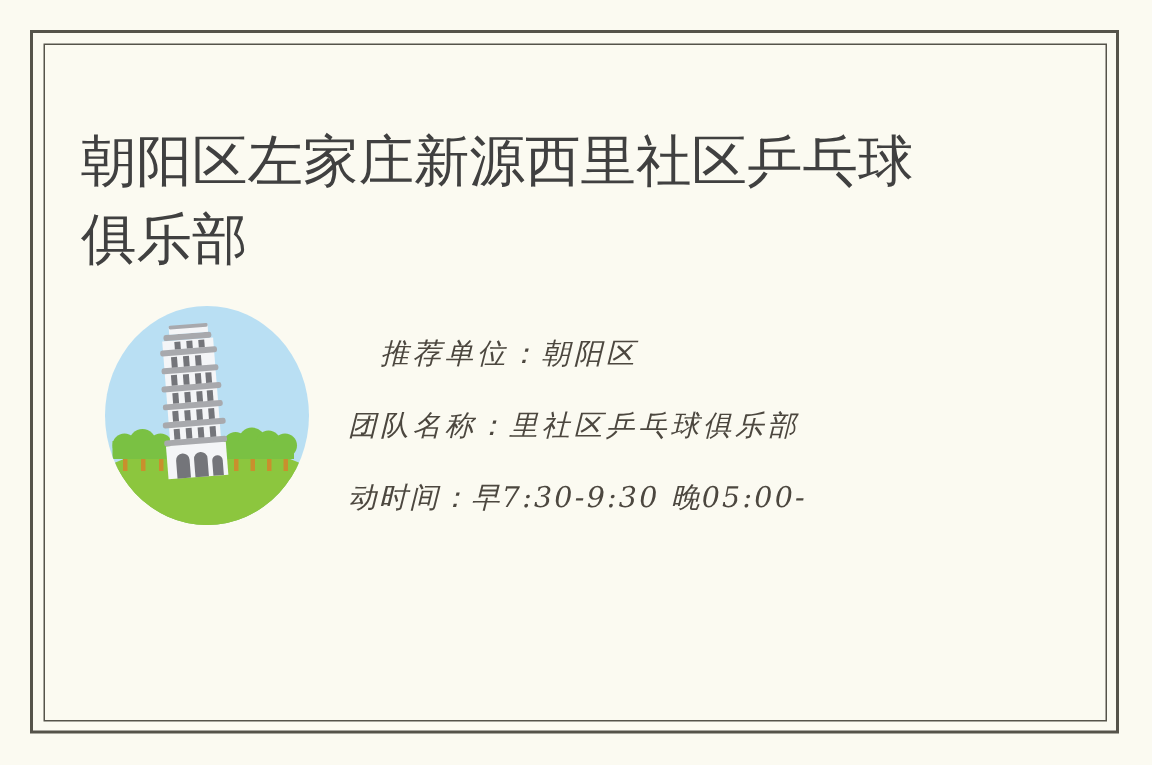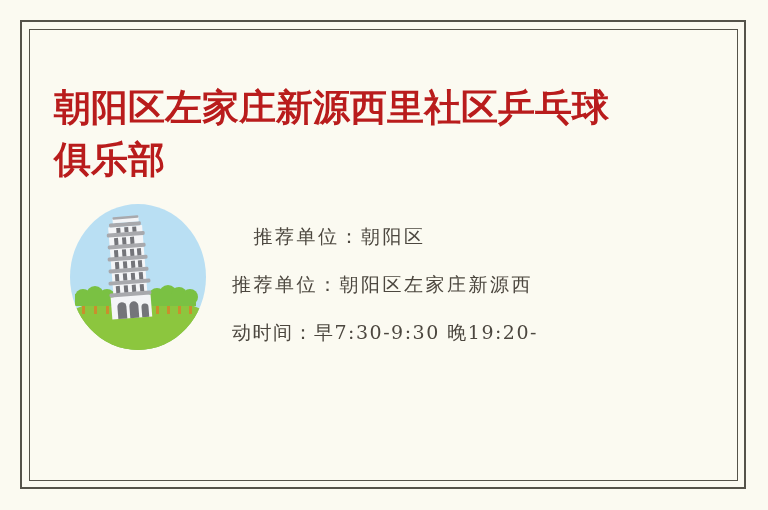--- a/index.html
+++ b/index.html
@@ -40,23 +40,23 @@
   }
 
   
   #title {
     position: absolute;
     left: 54px;
     top: 57px;
     width: 580px;
     font-size: 37px;
     line-height: 52px;
-    color: #b91c1c;
+    color: #404040;
     letter-spacing: 0px;
-    font-weight: 700;
+    font-weight: 400;
     white-space: normal;
   }
 
   
   #illustration {
     position: absolute;
     left: 70px;
     top: 204px;
     width: 136px;
     height: 146px;
@@ -73,20 +73,21 @@
     overflow: hidden;
     font-family: "DejaVu Serif", "Liberation Serif", serif;
     font-size: 19px;
     color: #4c473f;
     letter-spacing: 2.5px;
   }
   .bline {
     height: 48px;
     line-height: 48px;
     white-space: nowrap;
+    font-style: italic;
   }
   .bline.num { letter-spacing: 1.5px; }
 </style>
 </head>
 <body>
 
 <div id="page">
 
   <div id="frame-outer"></div>
   <div id="frame-inner"></div>
@@ -181,17 +182,17 @@
 
           <rect x="50" y="13" width="26" height="5" fill="#f4f5f7"></rect>
           <rect x="50" y="12" width="26" height="2.5" rx="1" fill="#a8a9ad"></rect>
         </g>
       </g>
     </svg>
   </div>
 
   <div id="body-text">
     <div class="bline">　推荐单位：朝阳区</div>
-    <div class="bline">推荐单位：朝阳区左家庄新源西</div>
-    <div class="bline num">动时间：早7:30-9:30 晚19:20-</div>
+    <div class="bline">团队名称：里社区乒乓球俱乐部</div>
+    <div class="bline num">动时间：早7:30-9:30 晚05:00-</div>
   </div>
 
 </div>
 
 </body></html>

